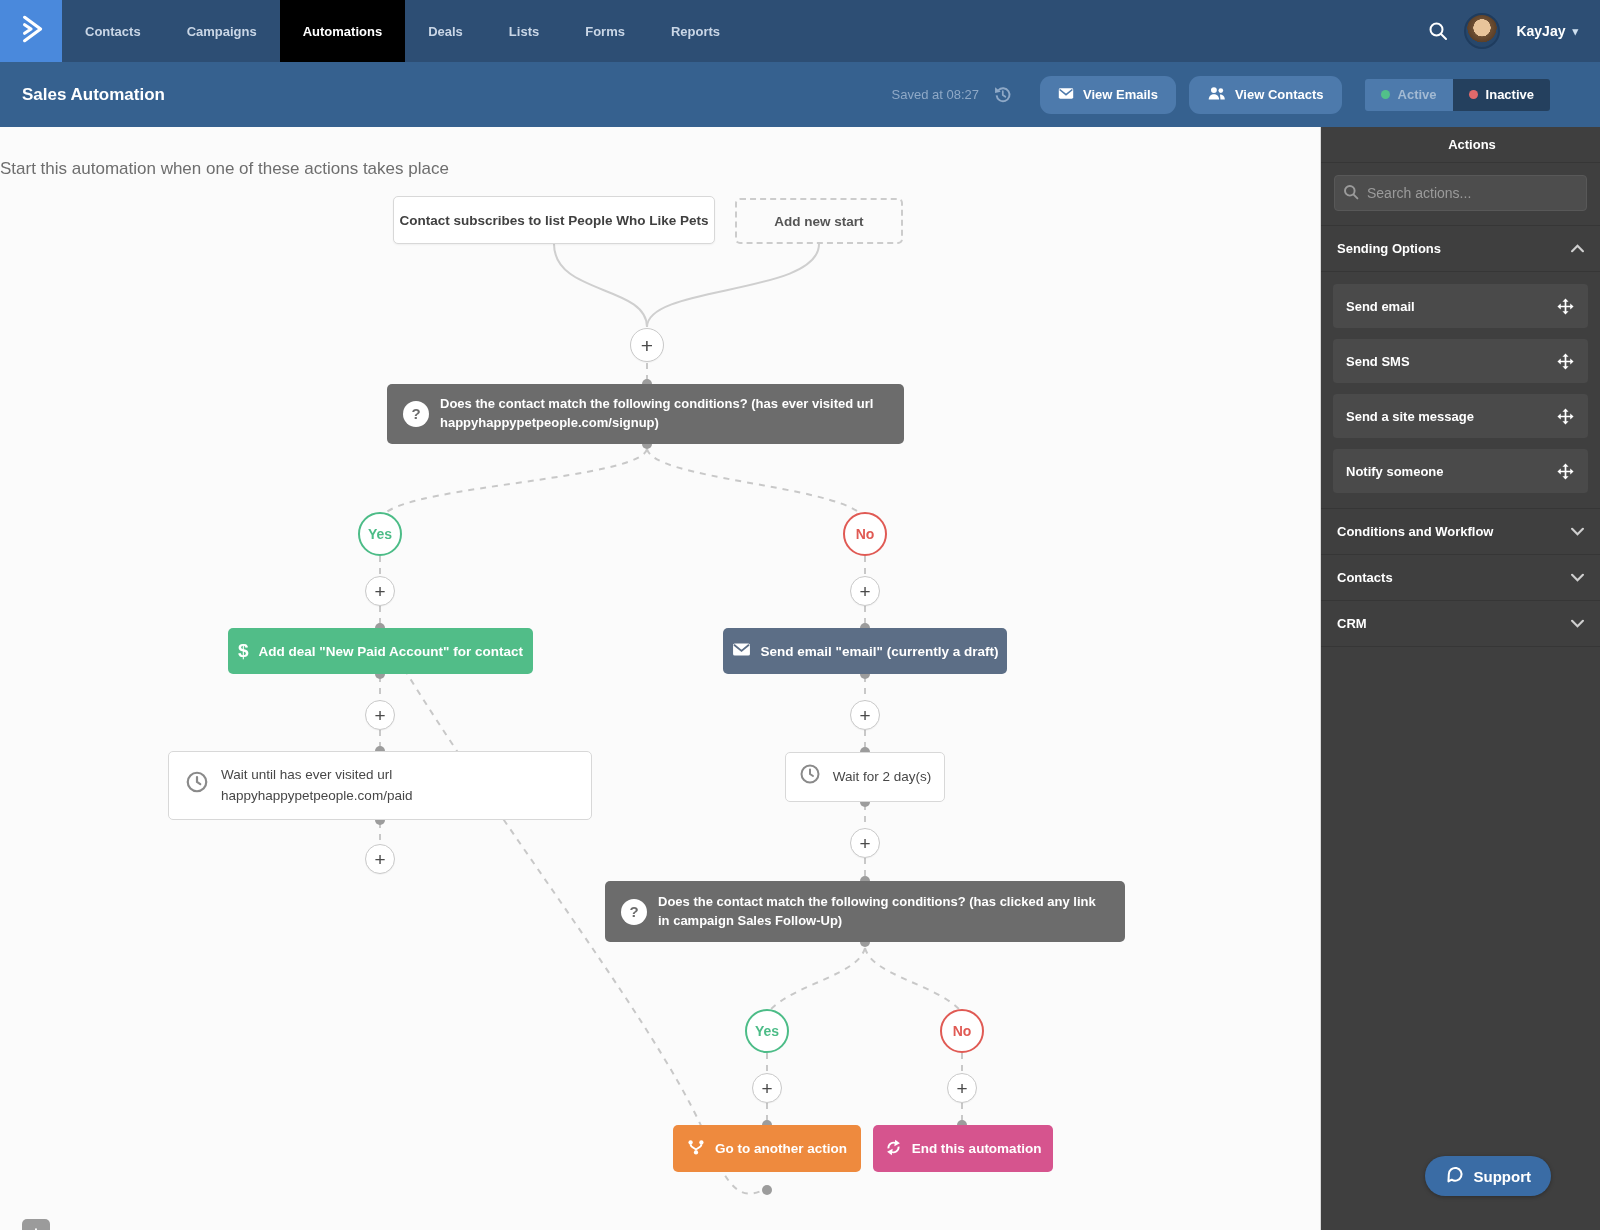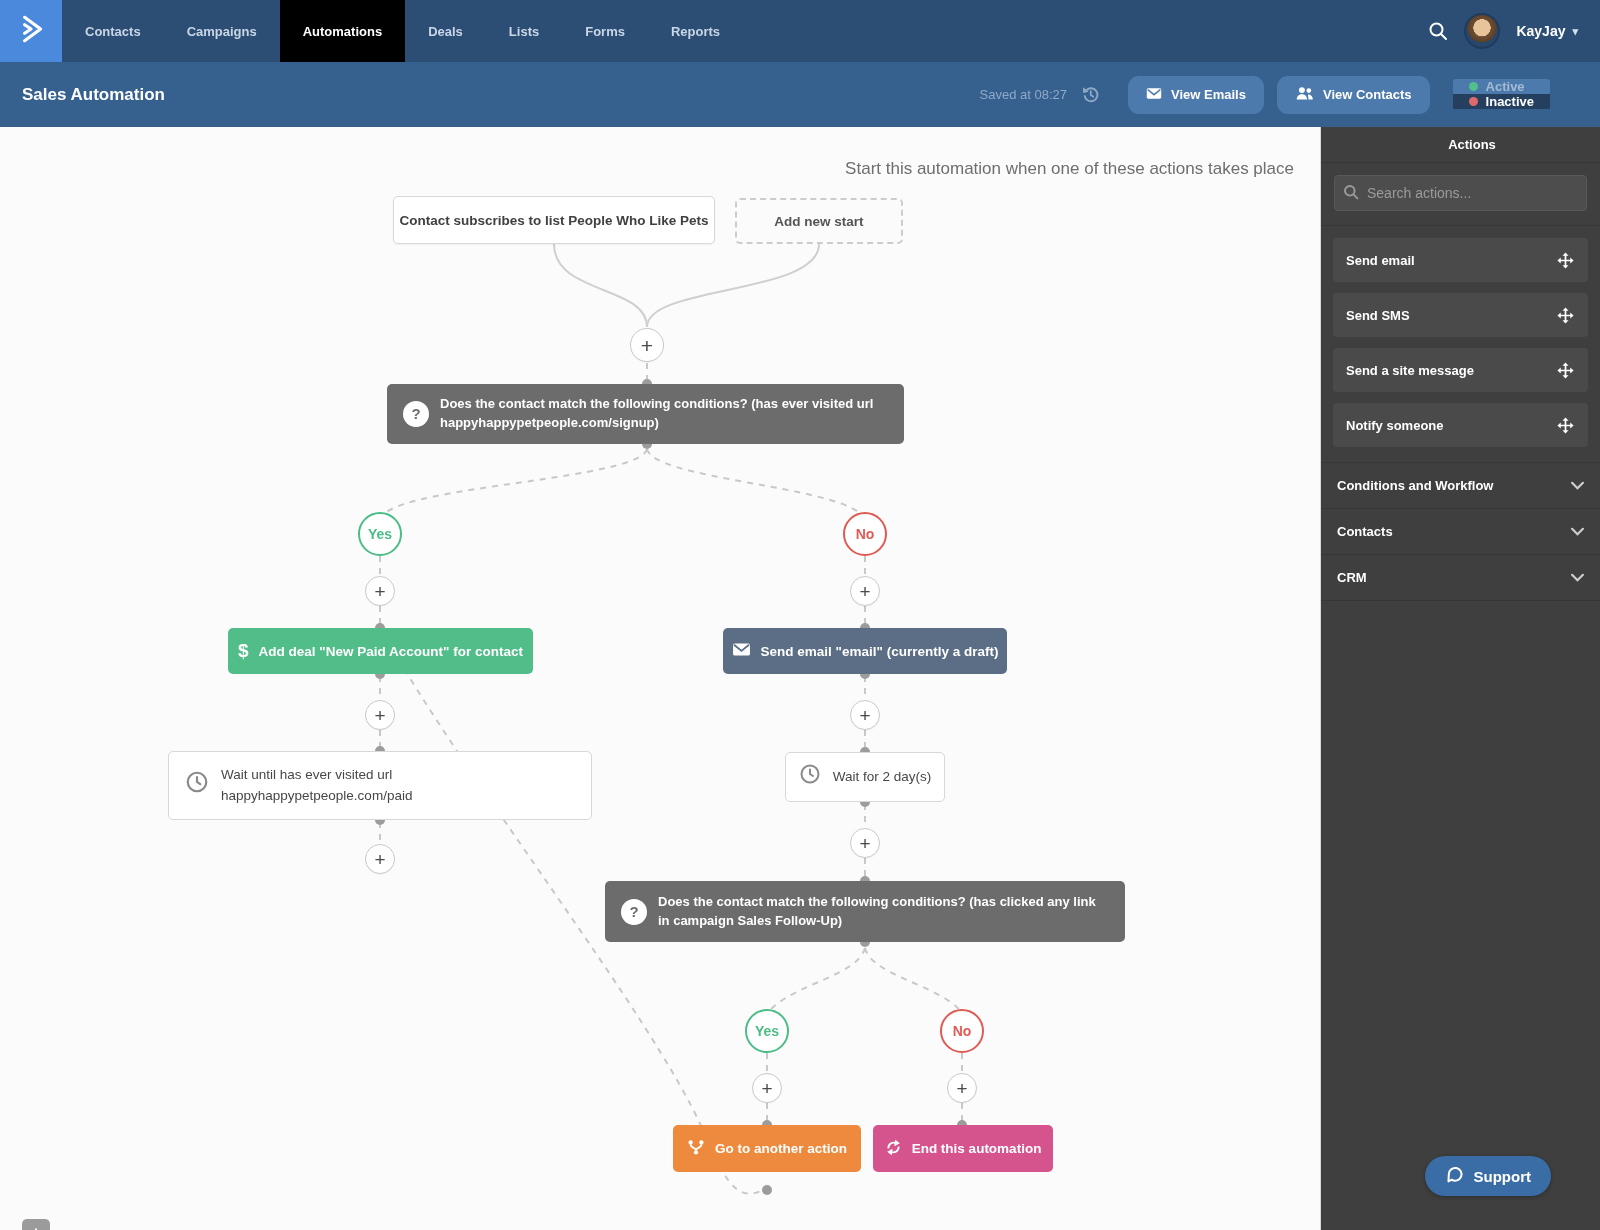--- a/index.html
+++ b/index.html
@@ -20,21 +20,21 @@
   .caret { font-size:11px; color:#cfe0f0; }
 
   
   .subheader { position:absolute; left:0; top:62px; width:1600px; height:65px; background:#36618f; display:flex; align-items:center; padding:0 50px 0 22px; z-index:29; }
   .page-title { color:#fff; font-size:17px; font-weight:bold; }
   .sub-right { margin-left:auto; display:flex; align-items:center; gap:13px; }
   .saved { color:#8fa9c7; font-size:13px; }
   .history-btn { color:#8fa9c7; display:flex; align-items:center; cursor:pointer; margin-right:14px; }
   .btn { height:38px; background:#4d7aac; border:none; border-radius:11px; color:#fff; font-family:inherit;
          font-size:13px; font-weight:bold; padding:0 18px; display:flex; align-items:center; gap:9px; cursor:pointer; }
-  .toggle { display:flex; height:32px; border-radius:3px; overflow:hidden; margin-left:10px;flex-direction:column; }
+  .toggle { display:flex; height:32px; border-radius:3px; overflow:hidden; margin-left:10px; }
   .seg { display:flex; align-items:center; gap:8px; padding:0 16px; font-size:13px; font-weight:bold; cursor:pointer; }
   .seg-active { background:#4d7aac; color:#a3bad3; }
   .seg-inactive { background:#24405e; color:#fff; }
   .dot { width:9px; height:9px; border-radius:50%; }
   .dot-green { background:#52c08a; }
   .dot-red { background:#e0696b; }
 
   
   .sidebar { position:absolute; left:1320px; top:127px; width:280px; height:1103px; background:#3f3f3f; border-left:1px solid #d8d8d8; z-index:20; }
   .sidebar-title { height:36px; display:flex; align-items:center; justify-content:center; color:#fff; font-size:13px; font-weight:bold; border-bottom:1px solid #363636;padding-left:23px; }
@@ -48,21 +48,21 @@
         font-size:13px; font-weight:bold; border-bottom:1px solid #363636; cursor:pointer; }
   .section-head .chev { color:#cfcfcf; }
   .side-items { padding:12px 12px 4px; border-bottom:1px solid #363636; }
   .side-item { background:#4a4a4a; border-radius:4px; height:44px; display:flex; align-items:center;
         padding:0 13px; color:#fff; font-size:13px; font-weight:bold; margin-bottom:11px; cursor:grab; }
   .side-item .move { margin-left:auto; display:flex; }
 
   
   .canvas { position:absolute; left:0; top:127px; width:1320px; height:1103px; background:#fbfbfb; overflow:hidden; }
   .connectors { position:absolute; left:0; top:0; }
-  .intro { position:absolute; left:0; top:32px; width:1294px; text-align:right; color:#6e6e6e; font-size:17px; }
+  .intro { position:absolute; left:0; top:32px; width:1294px; text-align:left; color:#6e6e6e; font-size:17px; }
   .node { position:absolute; display:flex; align-items:center; justify-content:center; }
   .start-box { left:393px; top:69px; width:322px; height:48px; background:#fff; border:1px solid #d8d8d8; border-radius:5px;
         color:#404040; font-size:13.5px; font-weight:bold; box-shadow:0 1px 2px rgba(0,0,0,0.05); cursor:pointer; }
   .newstart-box { left:735px; top:71px; width:168px; height:46px; background:#fbfbfb; border:2px dashed #cccccc; border-radius:5px;
         color:#555; font-size:13.5px; font-weight:bold; cursor:pointer; }
   .cond-box { background:#6c6c6c; border-radius:5px; color:#fff; font-size:13px; font-weight:bold;
         justify-content:flex-start; gap:11px; padding:0 16px; text-align:left; line-height:1.45; cursor:pointer; }
   .cond1 { left:387px; top:257px; width:517px; height:60px; }
   .cond2 { left:605px; top:754px; width:520px; height:61px; }
   .q-circle { flex:0 0 auto; width:26px; height:26px; border-radius:50%; background:#fff; color:#6c6c6c;
@@ -331,20 +331,28 @@
         <span class="search-glyph">
           <svg width="16" height="16" viewBox="0 0 20 20">
             <circle cx="8.5" cy="8.5" r="6" fill="none" stroke="currentColor" stroke-width="2.4"></circle>
             <line x1="13" y1="13" x2="18" y2="18" stroke="currentColor" stroke-width="2.4" stroke-linecap="round"></line>
           </svg>
         </span>
         <input type="text" placeholder="Search actions..." style="">
       </div>
     </div>
 
+    <div class="section-head">
+      <span>Sending Options</span>
+      <span class="chev">
+        <svg width="13" height="9" viewBox="0 0 12 8">
+            <path d="M1 6.5 L6 1.5 L11 6.5" stroke="currentColor" stroke-width="2" fill="none" stroke-linecap="round"></path>
+          </svg>
+      </span>
+    </div>
     <div class="side-items">
       <div class="side-item">
         <span>Send email</span>
         <span class="move">
           <svg width="19" height="19" viewBox="0 0 20 20" fill="#fff">
             <polygon points="10,1.5 13.2,5 6.8,5"></polygon>
               <polygon points="10,18.5 13.2,15 6.8,15"></polygon>
             <polygon points="1.5,10 5,6.8 5,13.2"></polygon>
               <polygon points="18.5,10 15,6.8 15,13.2"></polygon>
             <path d="M10 4 V16 M4 10 H16" stroke="#fff" stroke-width="1.8"></path>

